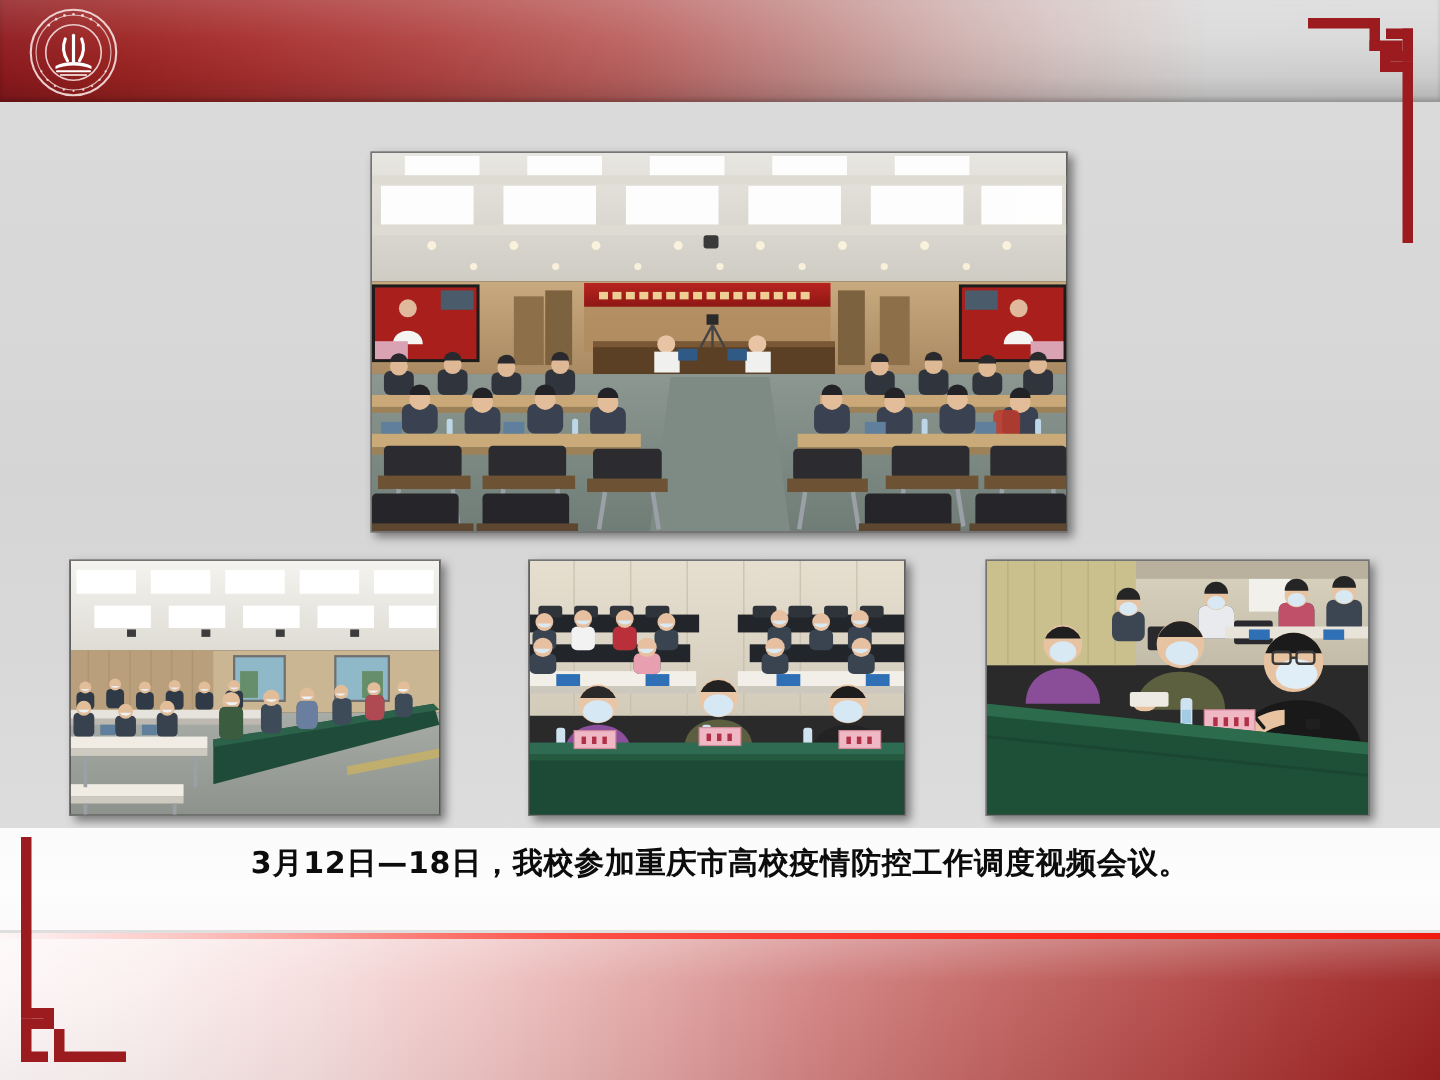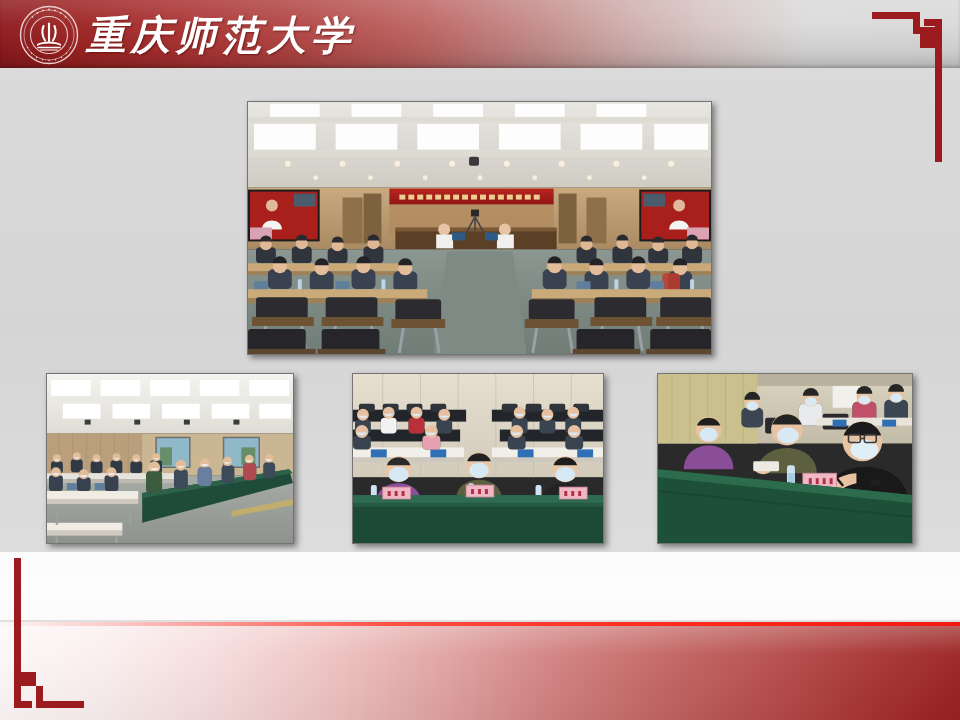--- a/index.html
+++ b/index.html
@@ -219,21 +219,20 @@
         <path d="M30 18.5 C30 24, 30 30, 30 36"></path>
         <path d="M24.5 21 C22.5 26, 23.5 31.5, 26 35.5"></path>
         <path d="M35.5 21 C37.5 26, 36.5 31.5, 34 35.5"></path>
       </g>
       <path d="M18 39 C24 35.5, 36 35.5, 42 39 L42 41 C36 37.8, 24 37.8, 18 41 Z" fill="#ffffff"></path>
       <path d="M19 42.5 L41 42.5" stroke="#ffffff" stroke-width="1.3" stroke-linecap="round"></path>
       <path d="M21.5 45 L38.5 45" stroke="#ffffff" stroke-width="1.1" stroke-linecap="round"></path>
     </svg>
   </div>
 
-  <div class="univ-name">重庆师范大学</div>
 
   <div class="ornament-tr">
     <svg width="74" height="150" viewBox="0 0 74 150">
       <g fill="#9b1b1f">
         <rect x="0" y="0" width="48" height="7"></rect>
         <rect x="41" y="0" width="7" height="22"></rect>
         <rect x="41" y="15" width="22" height="7"></rect>
         <rect x="52" y="7" width="18" height="7"></rect>
         <rect x="63" y="7" width="7" height="22"></rect>
         <rect x="52" y="22" width="18" height="7"></rect>
@@ -873,20 +872,21 @@
         </g>
       </g>
 
       <path d="M0 96 L256 122 L256 171 L0 171 Z" fill="#1e5038"></path>
       <path d="M0 96 L256 122 L256 130 L0 104 Z" fill="#2c6b4b"></path>
       <path d="M0 118 L256 144" stroke="#17402c" stroke-width="2" opacity="0.55" fill="none"></path>
     </svg>
   </div>
 
   <div class="caption-band"></div>
+  <div class="caption-text">3月12日—18日，我校参加重庆市高校疫情防控工作调度视频会议。</div>
 
   <div class="footer-band"></div>
   <div class="footer-topline"></div>
   <div class="footer-sheen"></div>
 
   <div class="ornament-bl">
     <svg width="74" height="150" viewBox="0 0 74 150">
       <g fill="#9b1b1f">
         <rect x="0" y="0" width="7" height="121"></rect>
         <rect x="0" y="114" width="22" height="7"></rect>

